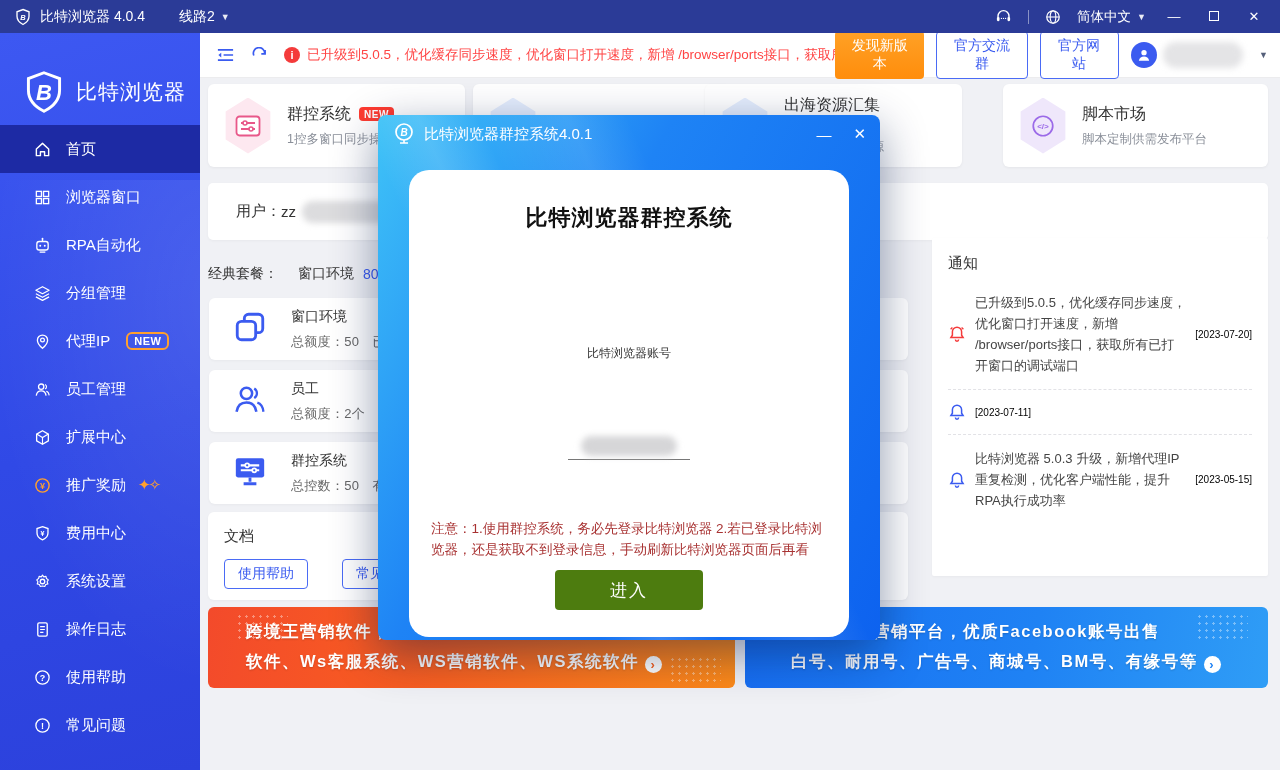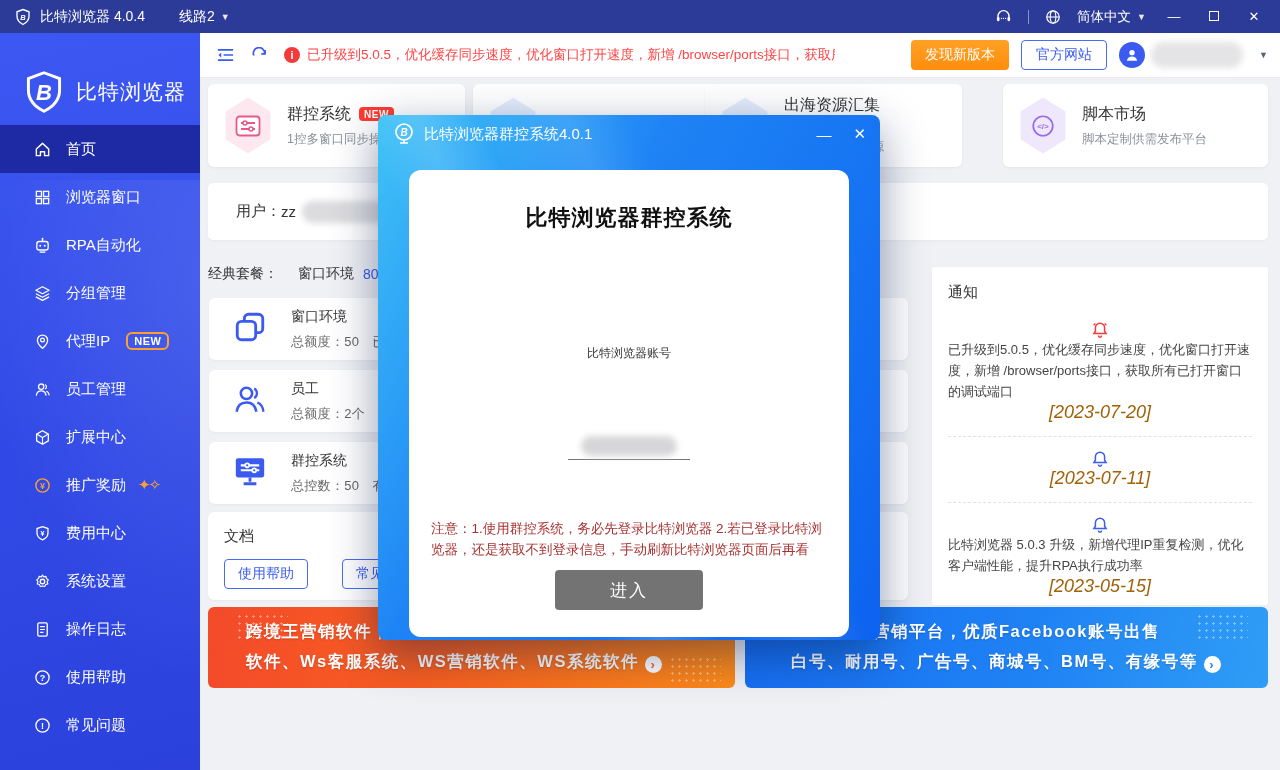--- a/index.html
+++ b/index.html
@@ -61,26 +61,26 @@
   .scard .stitle { font-size:14px; color:#333; }
   .scard .sstat { font-size:13px; color:#666; margin-top:7px; letter-spacing:.3px; }
 
   
   .docs { position:absolute; left:208px; top:512px; width:700px; height:88px; background:#fff; border-radius:6px; box-shadow:0 1px 3px rgba(0,0,0,.04); padding:15px 16px; }
   .docs .dtitle { font-size:15px; color:#333; }
   .docs .dbtns { display:flex; gap:34px; margin-top:13px; }
   .btn-doc { width:84px; height:30px; background:#fff; border:1px solid #4a6bf5; color:#3a5bf0; border-radius:4px; font-size:14px; font-family:inherit; cursor:pointer; }
 
   
-  .notif { position:absolute; left:932px; top:267px; width:336px; height:338px; background:#fff; border-radius:2px; box-shadow:0 1px 3px rgba(0,0,0,.04); padding:16px 16px 0 16px; overflow:hidden; }
+  .notif { position:absolute; left:932px; top:238px; width:336px; height:338px; background:#fff; border-radius:2px; box-shadow:0 1px 3px rgba(0,0,0,.04); padding:16px 16px 0 16px; overflow:hidden; }
   .notif .ntitle { font-size:15px; color:#333; margin-bottom:6px; }
-  .nitem { display:flex; align-items:center; padding:13px 0; border-bottom:1px dashed #e2e2e6;flex-direction:column; }
+  .nitem { display:flex; align-items:center; gap:9px; padding:13px 0; border-bottom:1px dashed #e2e2e6; }
   .nitem:last-child { border-bottom:none; }
   .nitem .ntext { flex:1; font-size:13px; color:#444; line-height:21px; }
-  .nitem .ndate { font-size:18px; color:#a16207; white-space:nowrap;font-style:italic; }
+  .nitem .ndate { font-size:10px; color:#000000; white-space:nowrap; }
   .nbell { flex:none; display:flex; }
 
   
   .banner { position:absolute; top:607px; height:81px; border-radius:6px; overflow:hidden; color:#fff; font-weight:bold; }
   .banner-orange { left:208px; width:527px; background:linear-gradient(100deg,#f34a2b 0%,#f9601f 45%,#fd8a18 100%); }
   .banner-blue { left:745px; width:523px; background:linear-gradient(100deg,#176ef2 0%,#1f82f4 55%,#2f9df6 100%); }
   .banner .bl { position:absolute; white-space:nowrap; font-size:16.5px; letter-spacing:1.5px; text-shadow:0 1px 2px rgba(0,0,0,.18); }
   .banner-orange .l1 { left:38px; top:14px; }
   .banner-orange .l2 { left:38px; top:44px; }
   .banner-blue .l1 { left:128px; top:14px; }
@@ -88,27 +88,27 @@
   .dotgrid { position:absolute; width:52px; height:26px; background-image:radial-gradient(rgba(255,255,255,.55) 1.2px, transparent 1.3px); background-size:7px 7px; opacity:.7; }
   .arrow-circle { display:inline-flex; width:17px; height:17px; border-radius:50%; background:#fff; color:#f9601f; align-items:center; justify-content:center; font-size:13px; line-height:1; margin-left:6px; vertical-align:-2px; text-shadow:none; }
   .banner-blue .arrow-circle { color:#1f82f4; }
 
   
   .modal { position:absolute; left:378px; top:115px; width:502px; height:525px; border-radius:8px; background:linear-gradient(118deg,#3fc3f7 0%,#1e83f5 38%,#0d62ef 100%); box-shadow:0 14px 46px rgba(5,25,70,.45); z-index:40; }
   .modal::before { content:''; position:absolute; inset:0; background:linear-gradient(65deg, transparent 30%, rgba(255,255,255,.14) 38%, transparent 46%, rgba(255,255,255,.10) 58%, transparent 66%); border-radius:8px; pointer-events:none; }
   .mbar { height:38px; display:flex; align-items:center; color:#fff; padding:0 14px; position:relative; }
   .mbar .mtitle { font-size:15px; margin-left:8px; }
   .mbar .mbtns { margin-left:auto; display:flex; align-items:center; gap:22px; font-size:15px; }
-  .mcard { position:absolute; left:31px; top:55px; width:440px; height:467px; background:#fff; border-radius:12px; }
+  .mcard { position:absolute; left:31px; top:55px; width:440px; height:467px; background:#fff; border-radius:20px; }
   .mheading { position:absolute; left:0; right:0; top:33px; text-align:center; font-size:22px; font-weight:bold; color:#111; letter-spacing:1px; }
   .maccount-label { position:absolute; left:0; right:0; top:175px; text-align:center; font-size:12px; color:#333; }
   .maccount { position:absolute; left:50%; top:266px; transform:translateX(-50%); width:122px; border-bottom:1px solid #777; padding-bottom:3px; display:flex; justify-content:center; }
   .blur-acct { width:96px; height:20px; border-radius:10px; background:#d6d6d8; filter:blur(3px); }
   .mwarn { position:absolute; left:22px; right:22px; top:348px; color:#a83232; font-size:13.5px; line-height:21px; }
-  .btn-enter { position:absolute; left:50%; top:400px; transform:translateX(-50%); width:148px; height:40px; background:#737373; color:#fff; border:none; border-radius:4px; font-size:17px; font-family:inherit; cursor:pointer; letter-spacing:2px; }
+  .btn-enter { position:absolute; left:50%; top:400px; transform:translateX(-50%); width:148px; height:40px; background:#4d7c0f; color:#fff; border:none; border-radius:4px; font-size:17px; font-family:inherit; cursor:pointer; letter-spacing:2px; }
 </style>
 </head>
 <body>
 
 <div class="stage">
 
   <div class="tbar">
     <span class="logo-sm">
       <svg width="18" height="18" viewBox="0 0 24 24">
           <path d="M12 2l8 3v6c0 5.2-3.4 8.6-8 11-4.6-2.4-8-5.8-8-11V5z" fill="none" stroke="#fff" stroke-width="1.8"></path>
@@ -311,20 +311,21 @@
     <span class="hicon">
       <svg width="17" height="17" viewBox="0 0 18 18">
           <path d="M14.5 7A6 6 0 103 9" fill="none" stroke="#3a5bf0" stroke-width="1.8"></path>
           <path d="M14.9 3.2v4h-4" fill="none" stroke="#3a5bf0" stroke-width="1.8"></path>
         </svg>
     </span>
     <span class="red-info">i</span>
     <span class="notice-text">已升级到5.0.5，优化缓存同步速度，优化窗口打开速度，新增 /browser/ports接口，获取所有已...</span>
     <div class="hbtns">
       <button class="btn-orange">发现新版本</button>
+      <button class="btn-outline">官方交流群</button>
       <button class="btn-outline">官方网站</button>
       <span class="avatar">
         <svg width="16" height="16" viewBox="0 0 18 18">
             <circle cx="9" cy="6.4" r="3" fill="#fff"></circle>
             <path d="M3.2 15.5c.7-3.4 2.9-4.8 5.8-4.8s5.1 1.4 5.8 4.8z" fill="#fff"></path>
           </svg>
       </span>
       <span class="blur-name"></span>
       <span class="hcaret">▼</span>
     </div>

